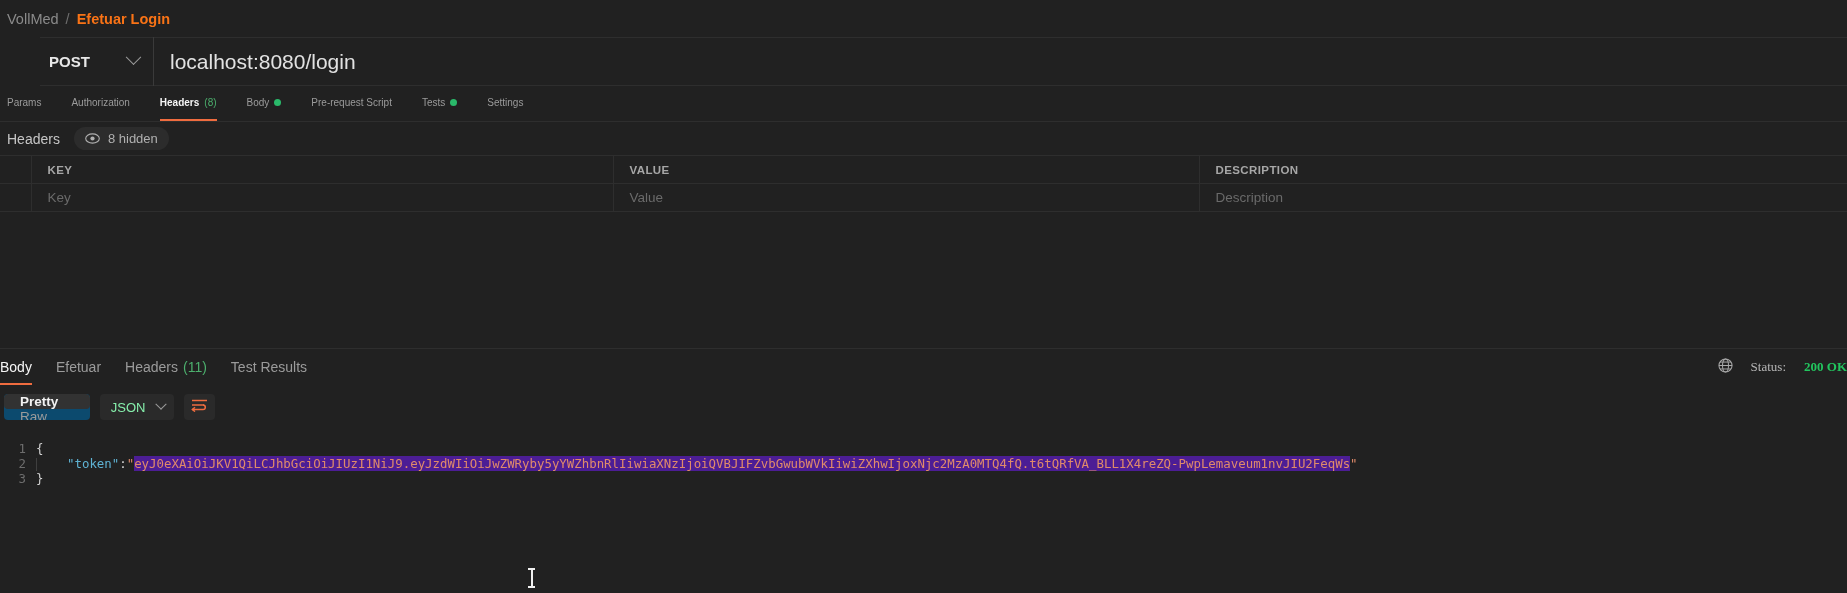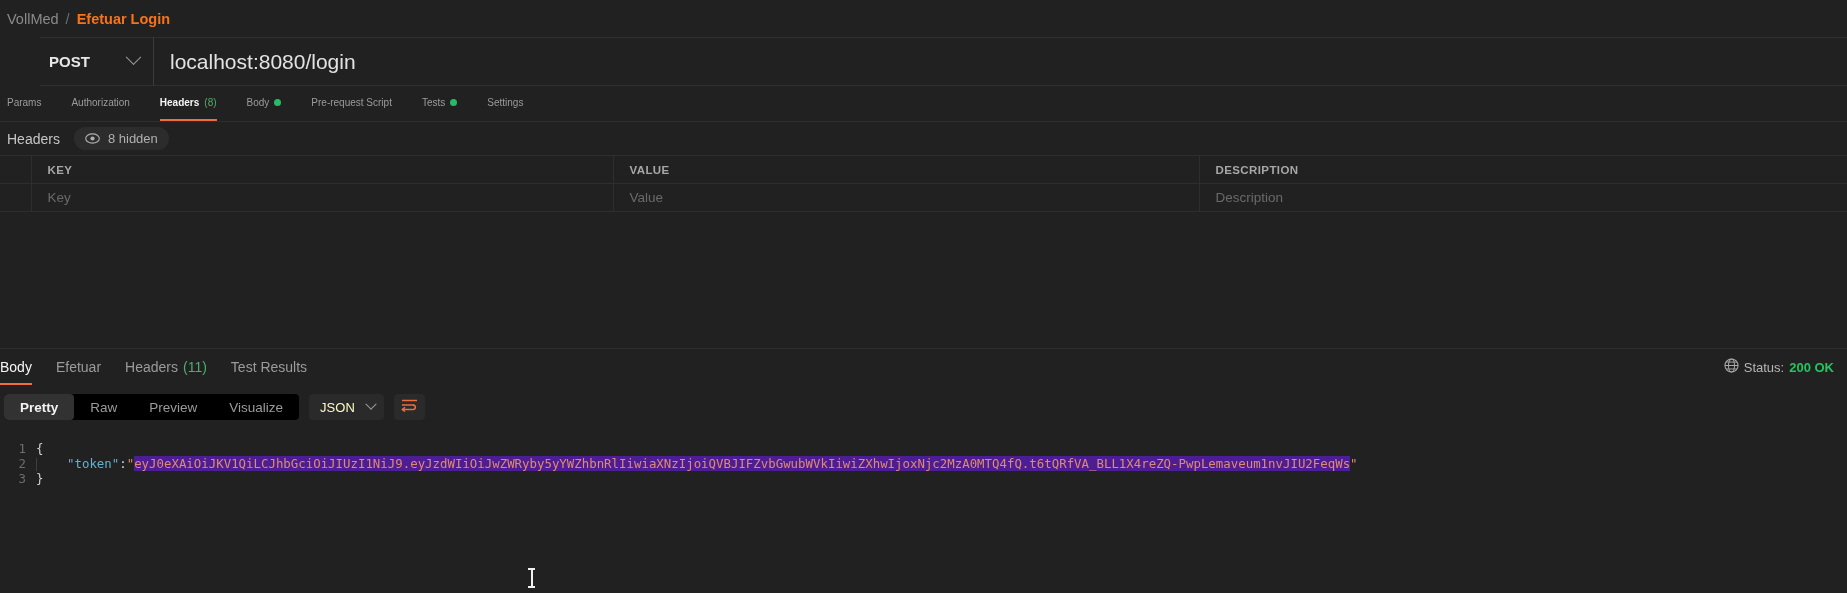--- a/index.html
+++ b/index.html
@@ -186,45 +186,46 @@
     position: absolute;
     left: 0; right: 0; bottom: 0;
     height: 2px;
     background: #ef6c3f;
   }
   .resp-tab .count { color: #4caf6d; margin-left: 5px; }
   .status-wrap {
     margin-left: auto;
     display: flex;
     align-items: center;
-    gap: 5px;
-    padding-right: 13px;
+    gap: 18px;
     height: 36px;
     font-size: 13px;
     color: #b6b6b6;
+    font-family: Liberation Serif, serif;
   }
   .status-ok { color: #22c55e; font-weight: bold; }
 
   
   .body-toolbar {
     position: absolute;
     left: 0; right: 0;
     top: 386px;
     height: 42px;
     display: flex;
     align-items: center;
     padding-left: 4px;
     gap: 10px;
   }
   .seg {
     display: flex;
     height: 26px;
     border-radius: 4px;
     overflow: hidden;
-    background: #000000;
+    background: #0c4a6e;
+    flex-direction: column;
   }
   .seg-btn {
     display: flex; align-items: center;
     padding: 0 16px;
     font-size: 13.5px;
     color: #9b9b9b;
     cursor: pointer;
     height: 26px;
   }
   .seg-btn.active {
@@ -233,21 +234,21 @@
     font-weight: bold;
     border-radius: 4px;
   }
   .json-select {
     display: flex; align-items: center; gap: 12px;
     height: 26px;
     padding: 0 9px 0 11px;
     border-radius: 4px;
     background: #2a2a2a;
     font-size: 13px;
-    color: #fef9c3;
+    color: #86efac;
     cursor: pointer;
   }
   .chev-sm {
     width: 8px; height: 8px;
     border-right: 1.5px solid #9a9a9a;
     border-bottom: 1.5px solid #9a9a9a;
     transform: rotate(45deg) translate(-2px,-2px);
   }
   .wrap-btn {
     width: 31px; height: 26px;

